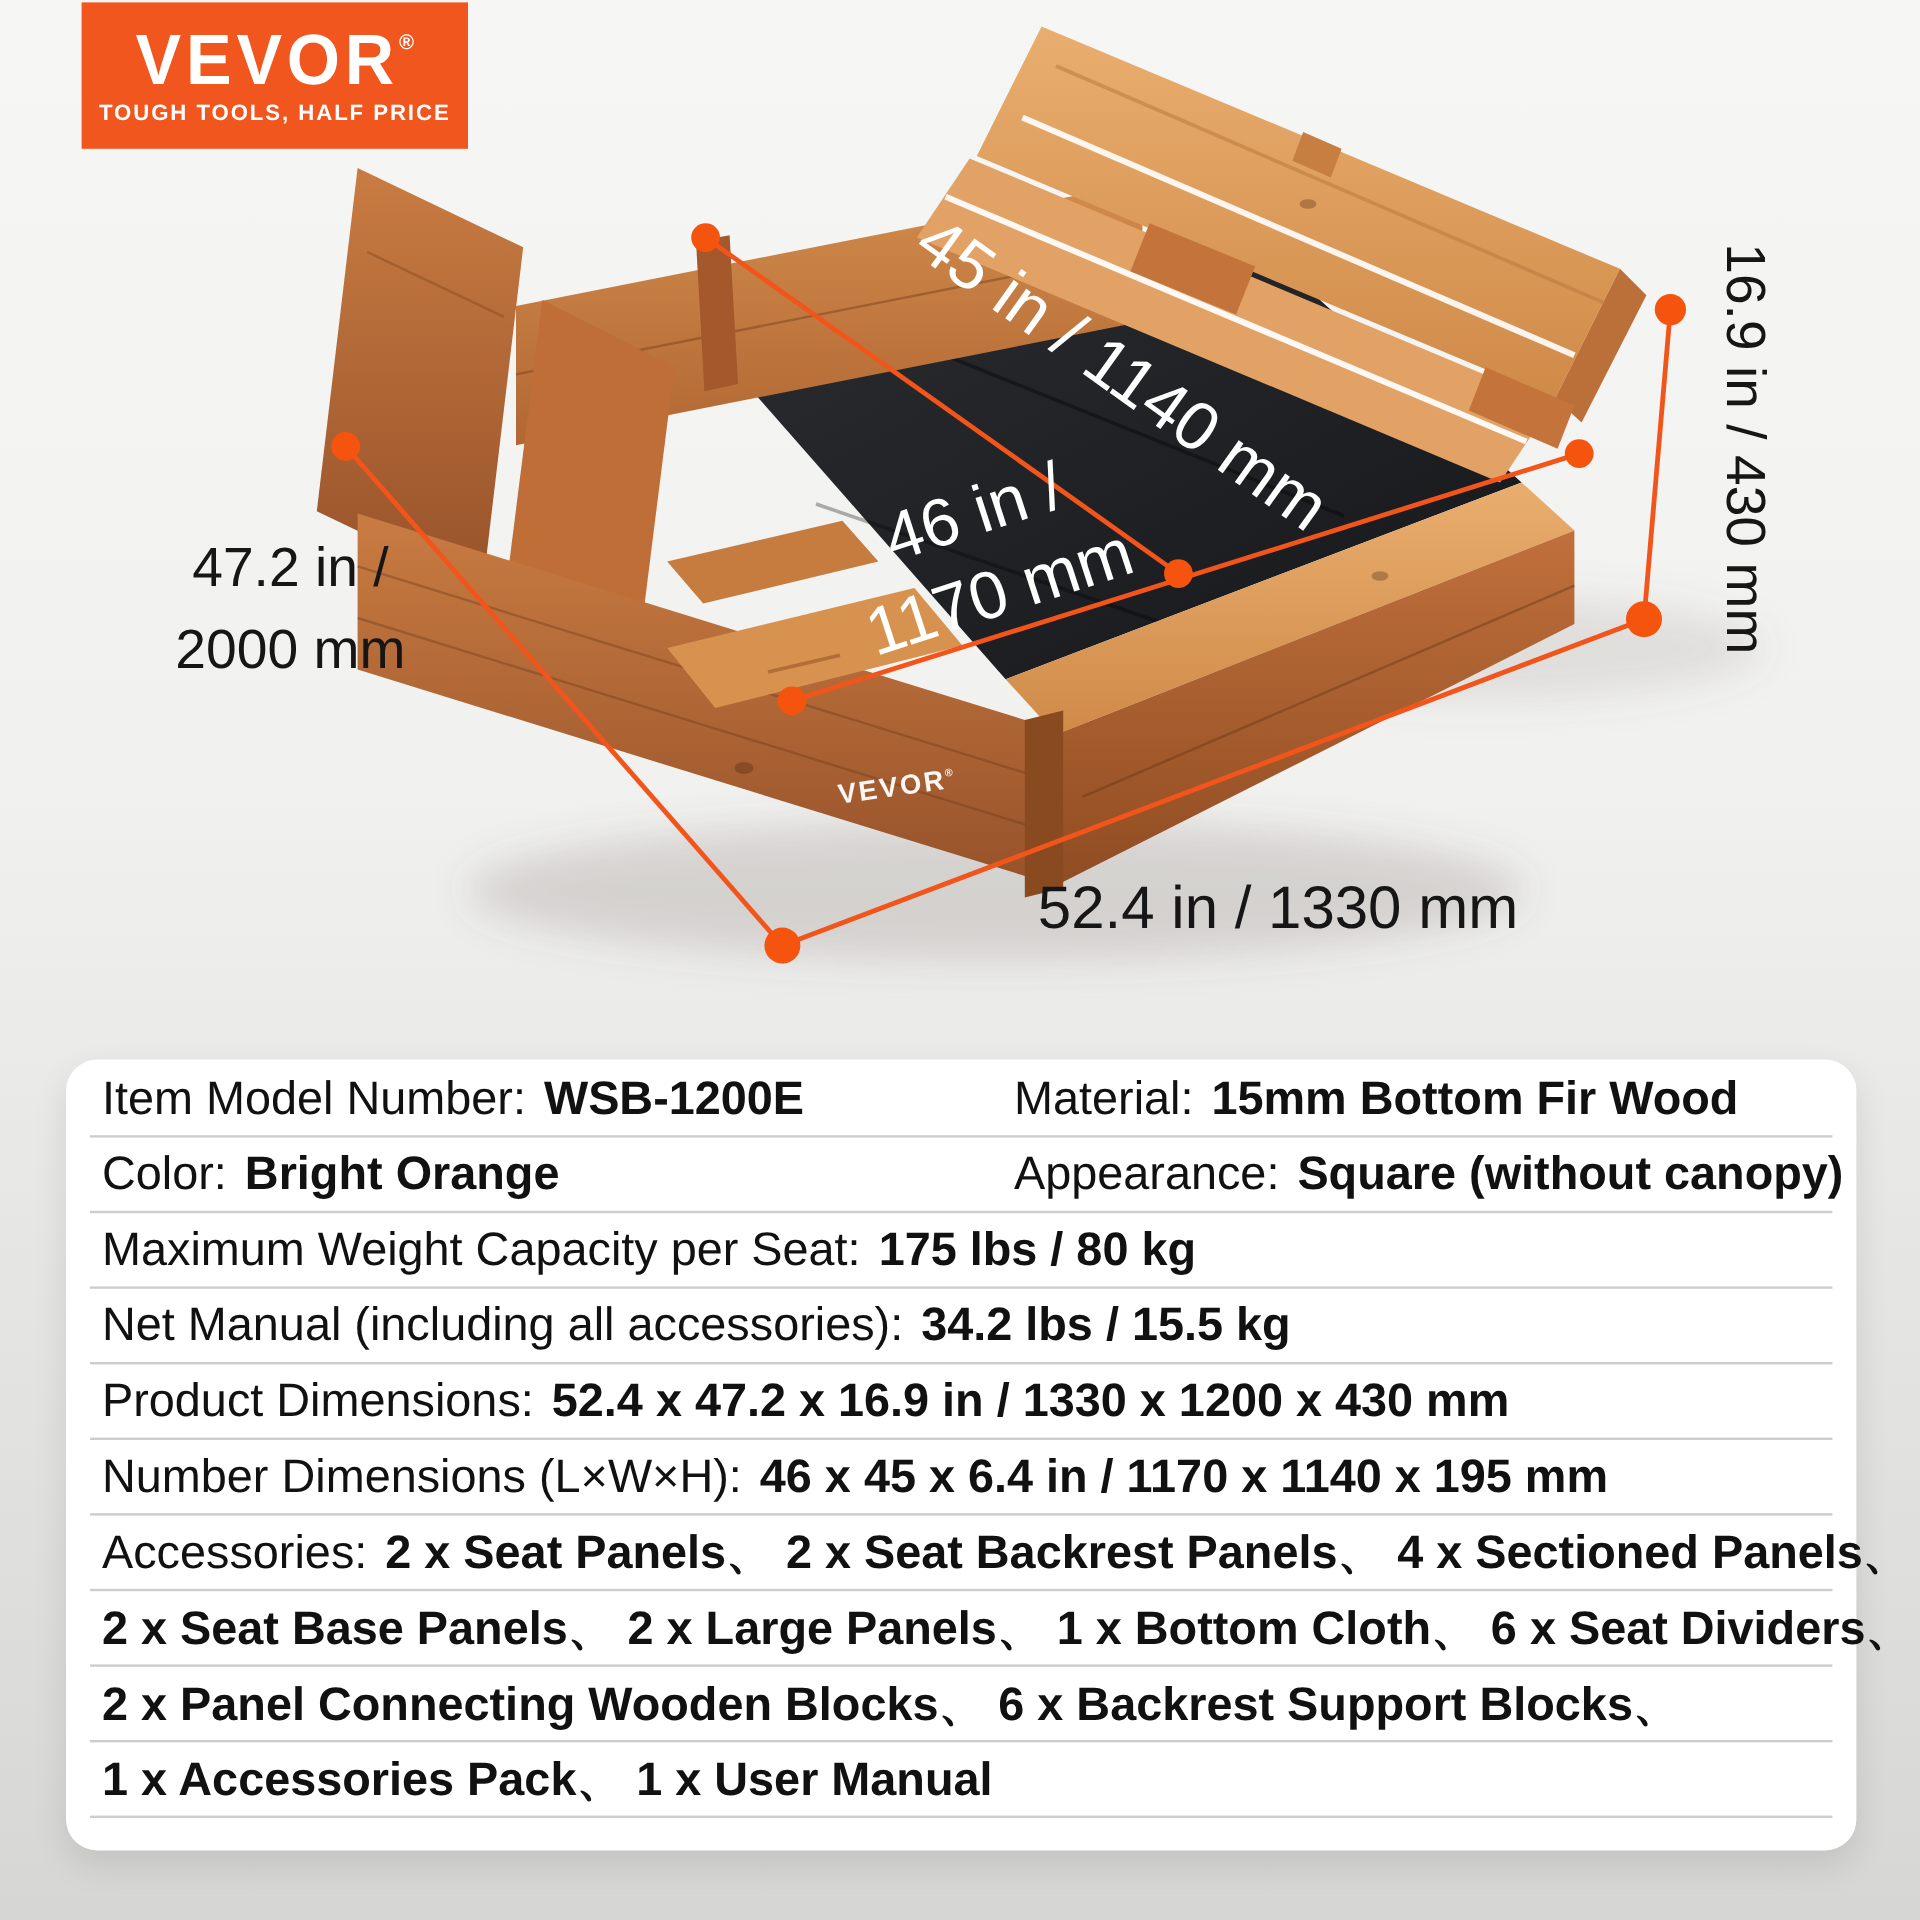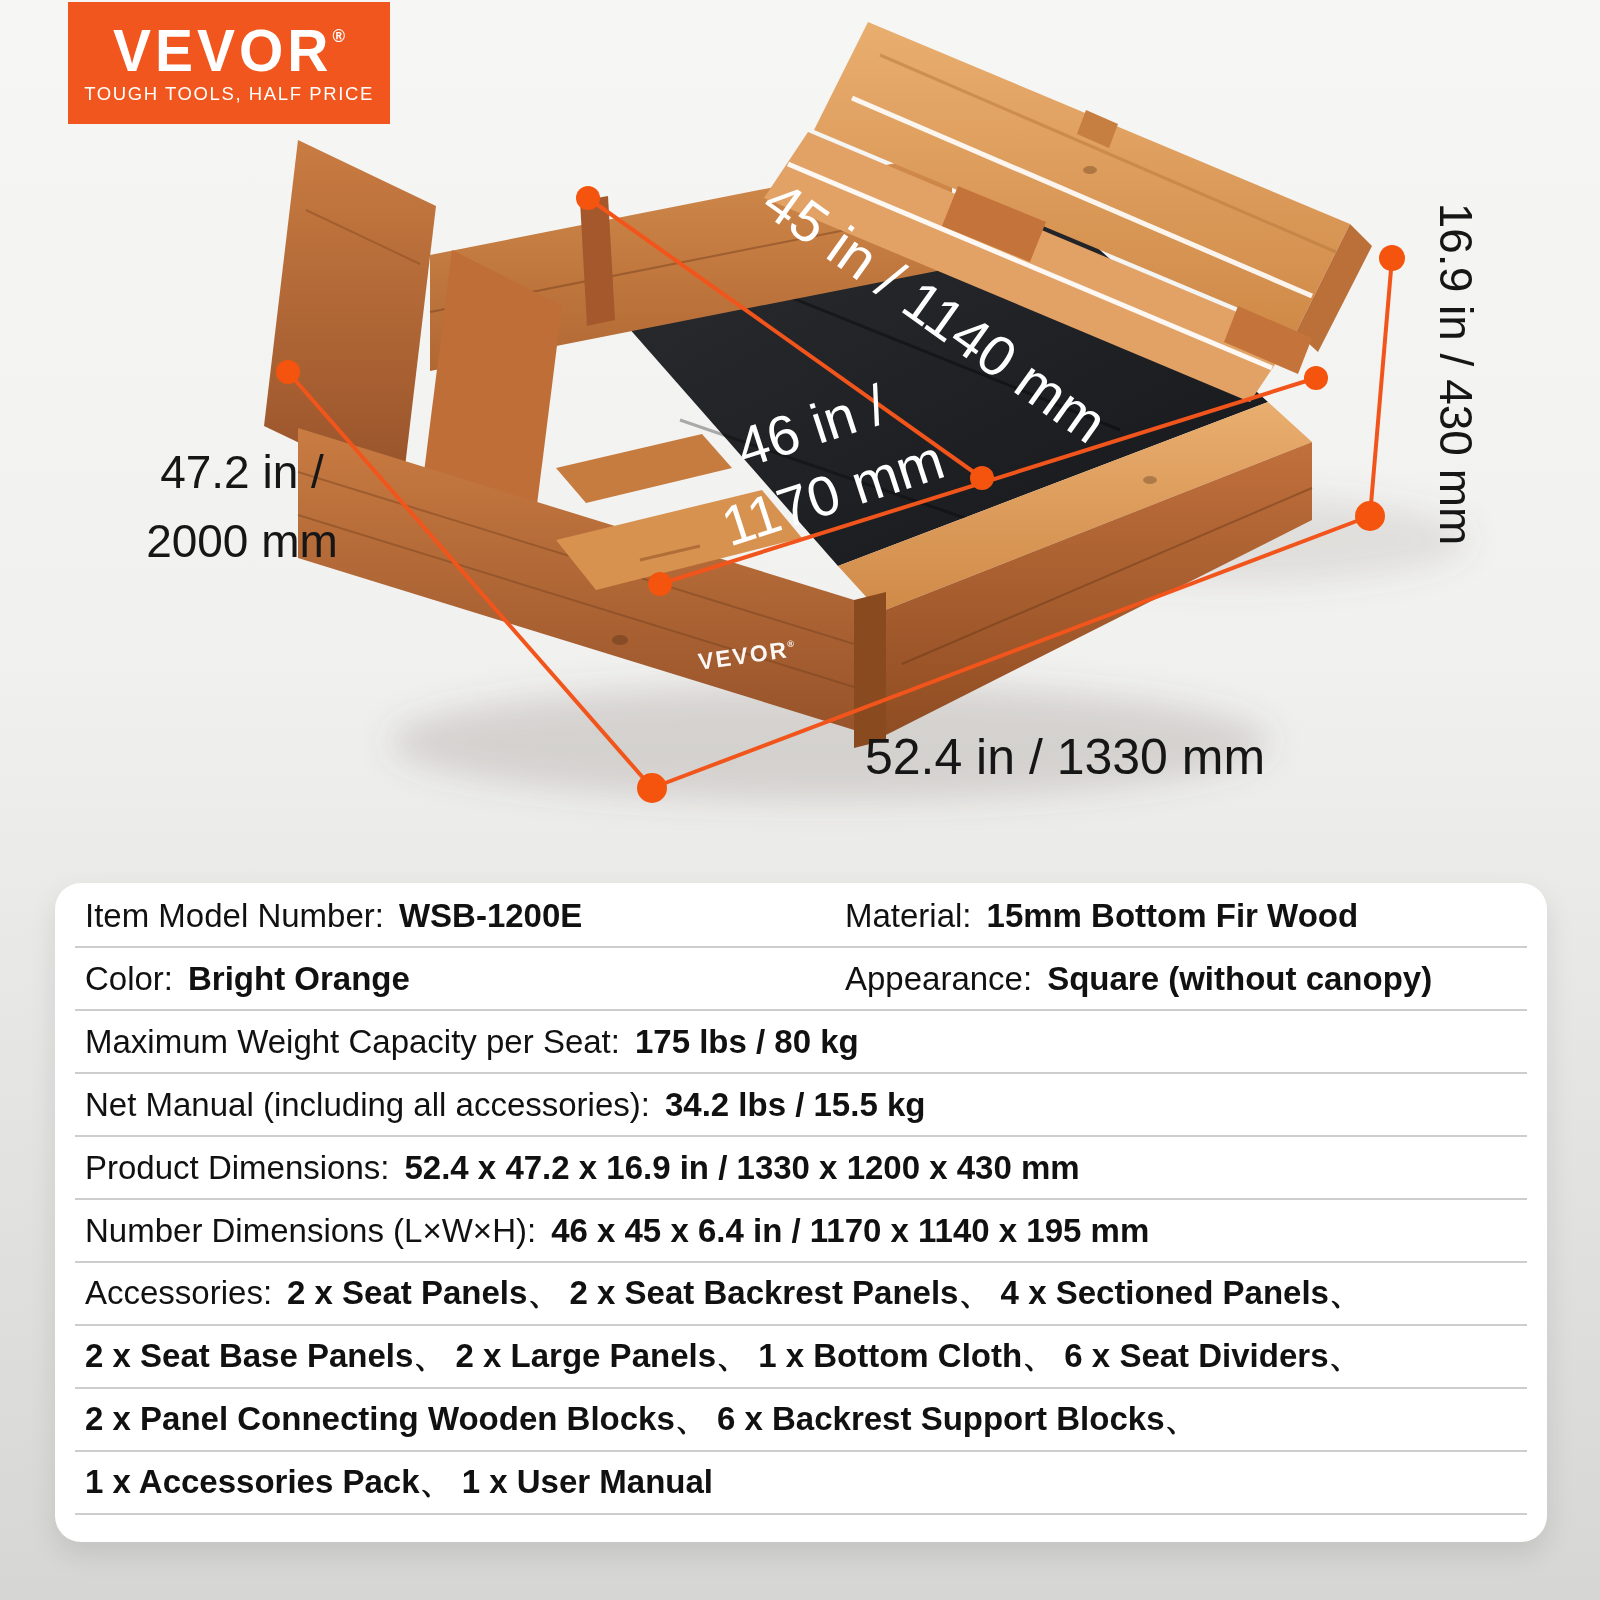--- a/index.html
+++ b/index.html
@@ -6,40 +6,40 @@
   #stage{
     position:relative;width:1600px;height:1600px;overflow:hidden;
     background:linear-gradient(180deg,#f6f6f5 0%,#f1f1f0 40%,#e7e7e6 62%,#d6d6d5 100%);
     font-family:"Liberation Sans","DejaVu Sans",sans-serif;color:#111;
   }
   
   .logo{position:absolute;left:68px;top:2px;width:322px;height:122px;background:#F0561D;
         display:flex;flex-direction:column;align-items:center;justify-content:center;gap:6px;}
   .logo .word{color:#fff;font-weight:bold;font-size:57px;letter-spacing:4px;line-height:1;transform:scaleY(1.04);}
   .logo .word sup{font-size:17px;letter-spacing:0;vertical-align:28px;}
-  .logo .tag{color:#fff;font-weight:normal;font-size:18.5px;letter-spacing:1.6px;line-height:1;}
+  .logo .tag{color:#fff;font-weight:bold;font-size:18.5px;letter-spacing:1.6px;line-height:1;}
   
   #photo{position:absolute;left:0;top:0;width:1600px;height:845px;}
   #photo svg{position:absolute;left:0;top:0;}
   .dim-label{position:absolute;transform:translate(-50%,-50%);white-space:nowrap;text-align:center;}
   .dim-black{color:#161616;font-size:46px;line-height:1.5;}
   .dim-black-big{color:#161616;font-size:50px;}
   .dim-white{color:#fff;font-size:57px;line-height:1.25;}
   .rot45{transform:translate(-50%,-50%) rotate(35.5deg);}
   .rot46{transform:translate(-50%,-50%) rotate(-18deg);}
   .rot90{transform:translate(-50%,-50%) rotate(90deg);}
   .watermark{position:absolute;left:698px;top:642px;transform:rotate(-8deg);
              color:rgba(255,255,255,.95);font-weight:bold;font-size:23px;letter-spacing:2px;}
   .watermark sup{font-size:9px;vertical-align:10px;}
   
   .card{position:absolute;left:55px;top:883px;width:1492px;height:659px;background:#fff;
         border-radius:26px;box-shadow:0 12px 28px rgba(0,0,0,0.10);box-sizing:border-box;
         padding:2px 20px 0 20px;}
   .spec-row{position:relative;height:61px;display:flex;align-items:center;
-            border-bottom:2px solid #cdcdcd;padding-left:10px;font-size:33px;}
+            border-bottom:2px solid #cdcdcd;padding-left:10px;font-size:39px;}
   .cell{white-space:nowrap;}
   .cell2{position:absolute;left:770px;}
   .lbl{margin-right:15px;}
   .val{font-weight:bold;}
 </style>
 </head>
 <body>
 
 <div id="stage">
 

